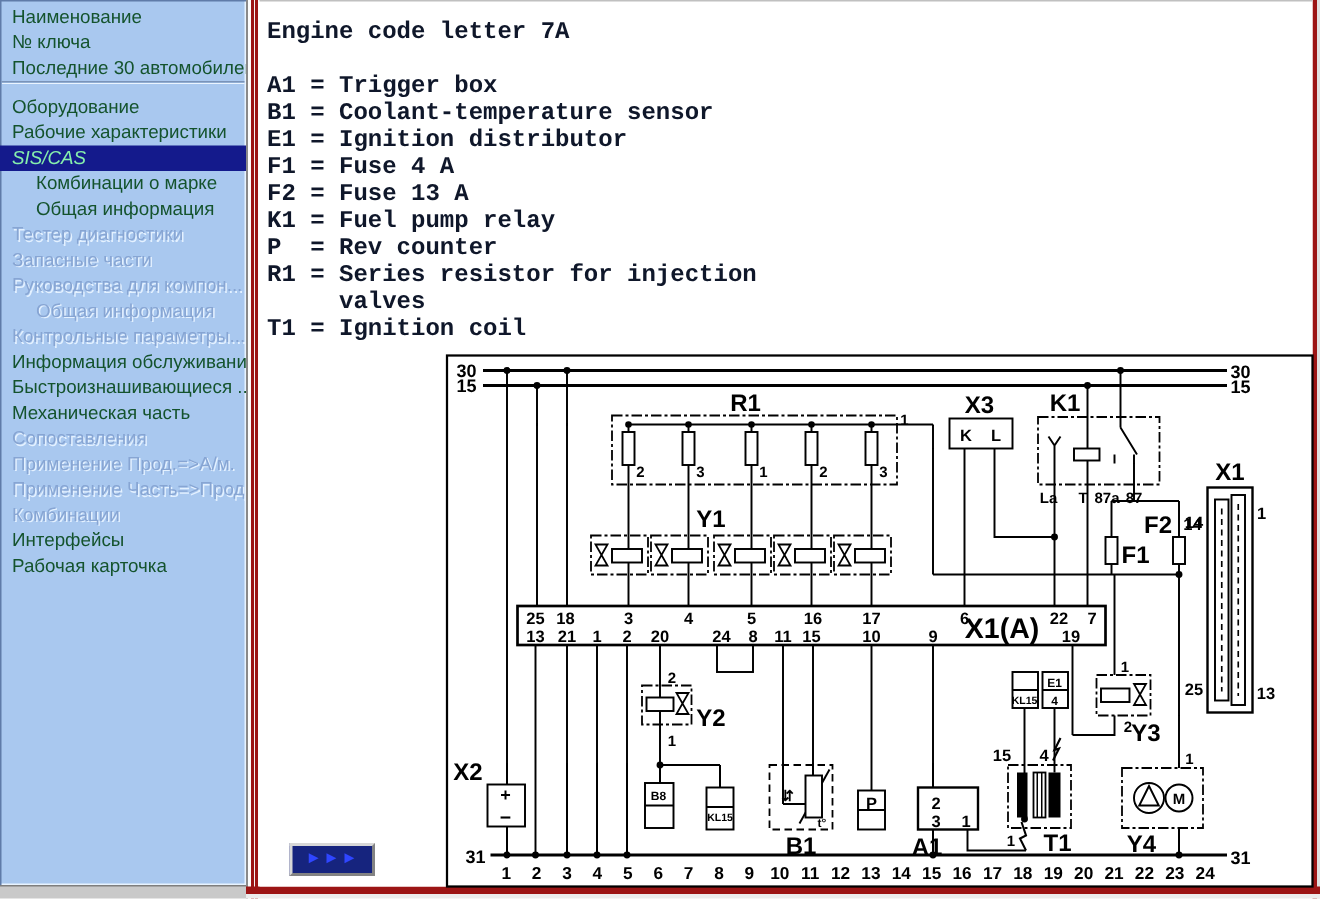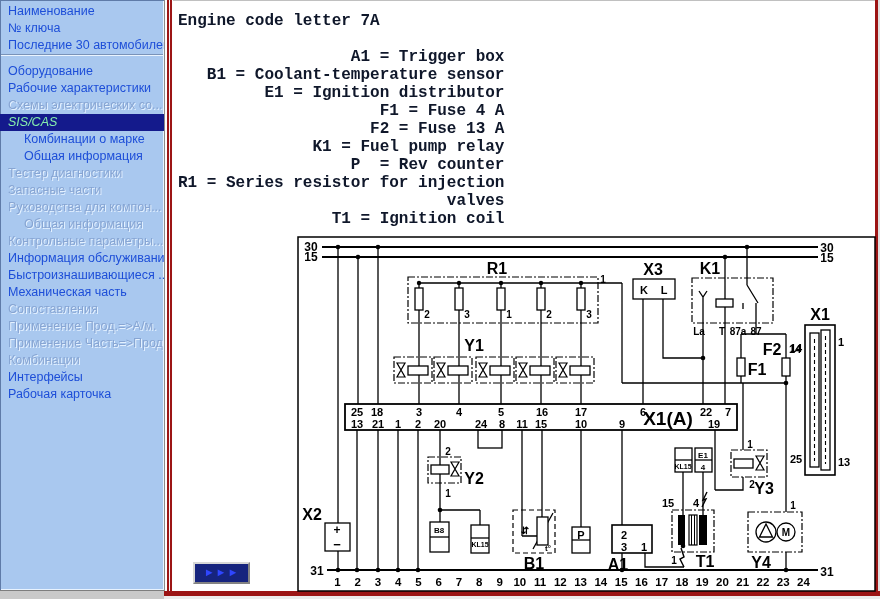--- a/index.html
+++ b/index.html
@@ -14,50 +14,49 @@
     box-shadow:inset 1px 1px 0 #5f7ba8, inset -1px -1px 0 #e8f3ff;padding-top:3px;box-sizing:border-box;}
   #divider{position:absolute;left:164px;top:0;width:9px;height:599px;
     background:linear-gradient(to right,#8a8a8a 0 1px,#fdfdfd 1px 3px,var(--frame-red) 3px 5px,#f4f4f4 5px 6px,var(--frame-red) 6px 8px,#fdfdfd 8px 9px);}
   #main{position:absolute;left:173px;top:0;width:702px;height:591px;background:#fff;border-top:1px solid #c0c0c0;box-sizing:border-box;}
   #frame-right{position:absolute;left:875px;top:0;width:5px;height:599px;
     background:linear-gradient(to right,var(--frame-red) 0 3px,#e0e0e0 3px 5px);}
   #frame-bottom{position:absolute;left:164px;top:591px;width:716px;height:8px;
     background:linear-gradient(to bottom,var(--frame-red) 0 5px,#ececec 5px 8px);}
   #statusbar-left{position:absolute;left:0;top:590px;width:164px;height:9px;background:#c9c9c9;border-top:1px solid #7e7e7e;box-sizing:border-box;}
   
-  .sbi{height:17px;line-height:17px;font-size:12.5px;color:#1d4ed8;padding-left:8px;white-space:nowrap;overflow:hidden;cursor:default;}
+  .sbi{height:17px;line-height:17px;font-size:12.5px;color:#14532d;padding-left:8px;white-space:nowrap;overflow:hidden;cursor:default;}
   .sbi.ind{padding-left:24px;}
   .sbi.disabled{color:var(--disabled);text-shadow:1px 1px 0 #e4f1ff;}
   .sbi.selected{background:var(--selection);color:#86efac;font-style:italic;}
   .sep{height:8px;margin:0 1px;border-top:1px solid #7a93b8;border-bottom:0;box-shadow:0 1px 0 #eaf4ff inset;}
   
   #legend{position:absolute;left:178px;top:12px;color:#0f172a;
     font-family:"Liberation Mono","DejaVu Sans Mono",monospace;font-weight:bold;font-size:16px;line-height:18px;}
   #legend .title{margin-bottom:18px;}
-  .lline{white-space:pre;text-align:right;}
+  .lline{white-space:pre;}
   
   #diagram{position:absolute;left:0;top:0;pointer-events:none;}
   #dg-texts text{font-family:"Liberation Sans",sans-serif;font-weight:bold;text-anchor:middle;fill:#000;}
   
   #nav-btn{position:absolute;left:193px;top:562px;width:57px;height:22px;background:var(--button-bg);
     border:2px outset #d7d7d7;box-sizing:border-box;color:var(--button-fg);font-size:11px;font-weight:bold;
     text-align:center;line-height:17px;letter-spacing:1px;cursor:pointer;}
 </style>
 </head>
 <body>
 
 <div id="sidebar">
   <div>
       <div class="sbi normal">Наименование</div>
       <div class="sbi normal">№ ключа</div>
       <div class="sbi normal">Последние 30 автомобилей</div>
       <div class="sep"></div>
       <div class="sbi normal">Оборудование</div>
       <div class="sbi normal">Рабочие характеристики</div>
-      <div class="sbi disabled">Схемы электрических со...</div>
       <div class="sbi selected">SIS/CAS</div>
       <div class="sbi normal ind">Комбинации о марке</div>
       <div class="sbi normal ind">Общая информация</div>
       <div class="sbi disabled">Тестер диагностики</div>
       <div class="sbi disabled">Запасные части</div>
       <div class="sbi disabled">Руководства для компон...</div>
       <div class="sbi disabled ind">Общая информация</div>
       <div class="sbi disabled">Контрольные параметры...</div>
       <div class="sbi normal">Информация обслуживания</div>
       <div class="sbi normal">Быстроизнашивающиеся ...</div>

